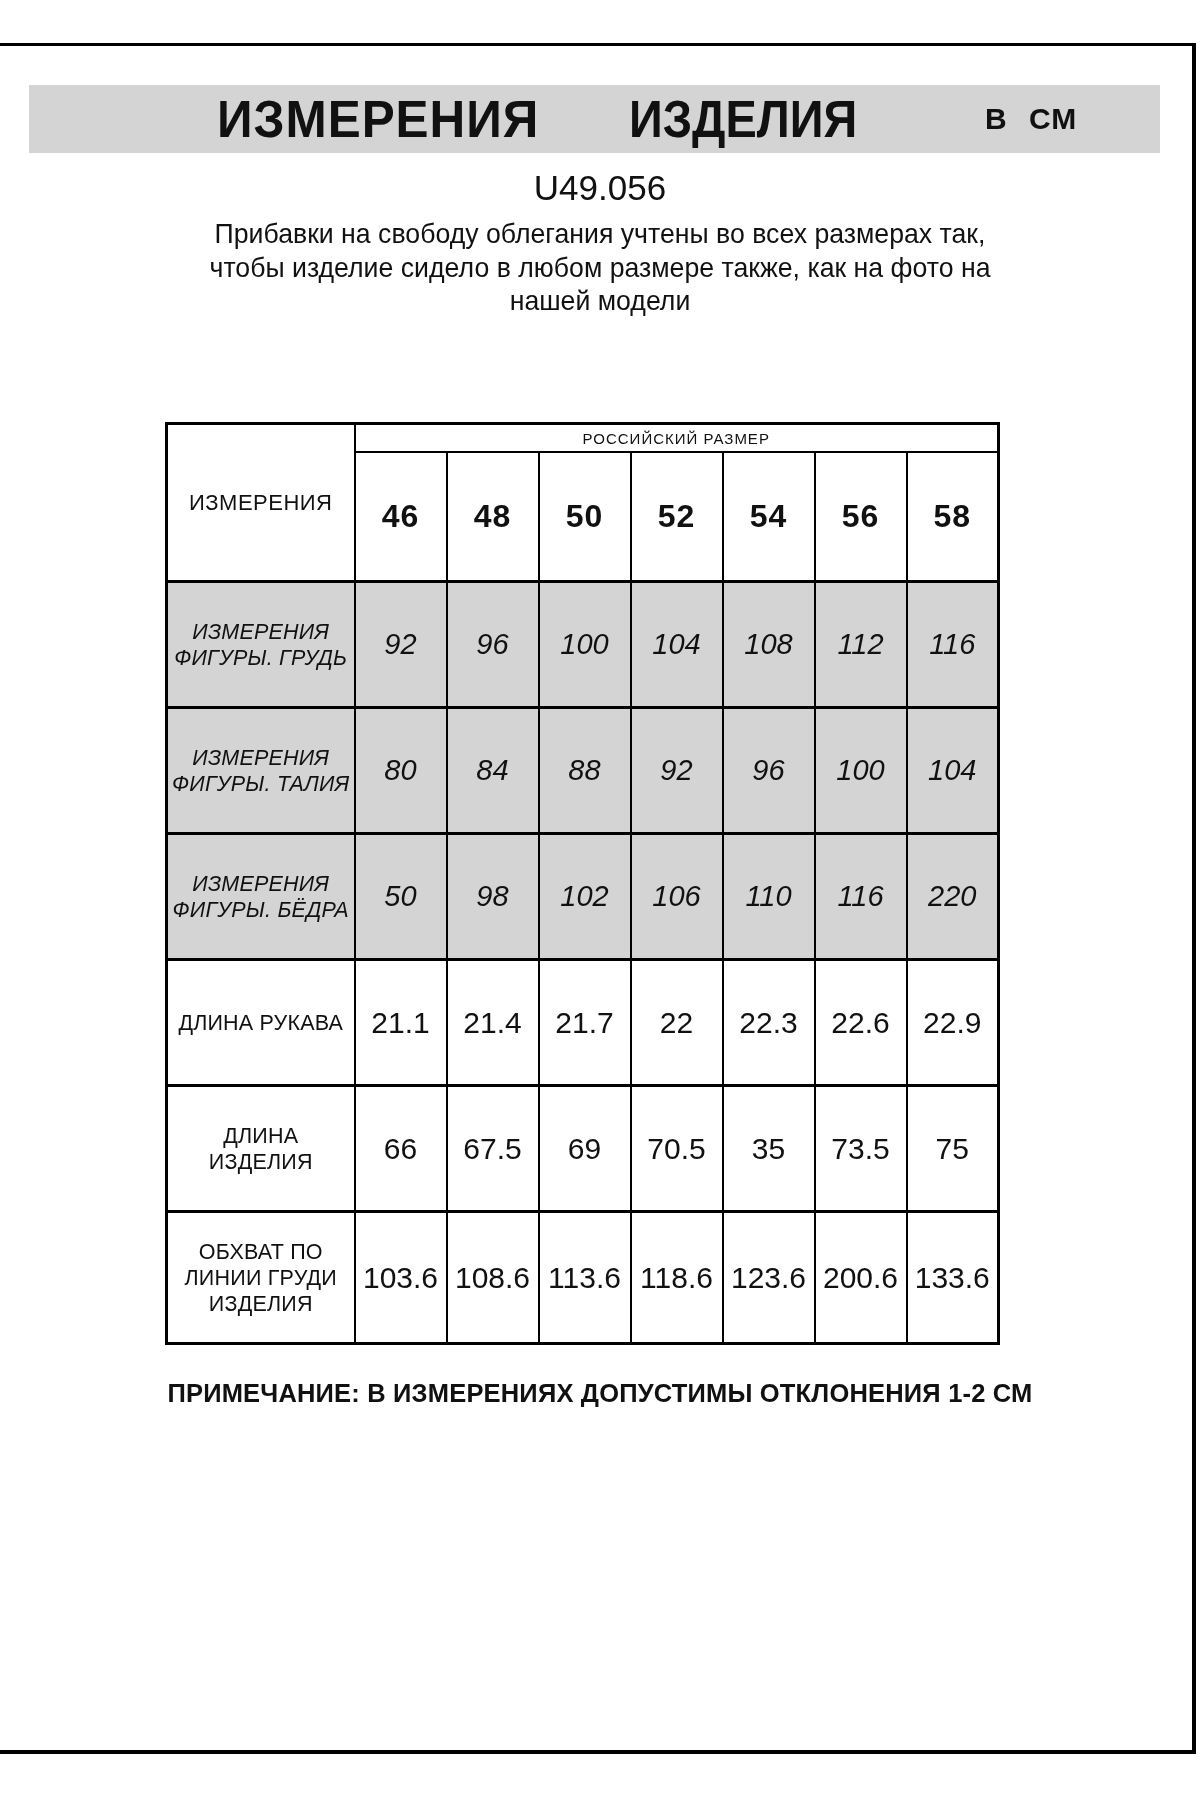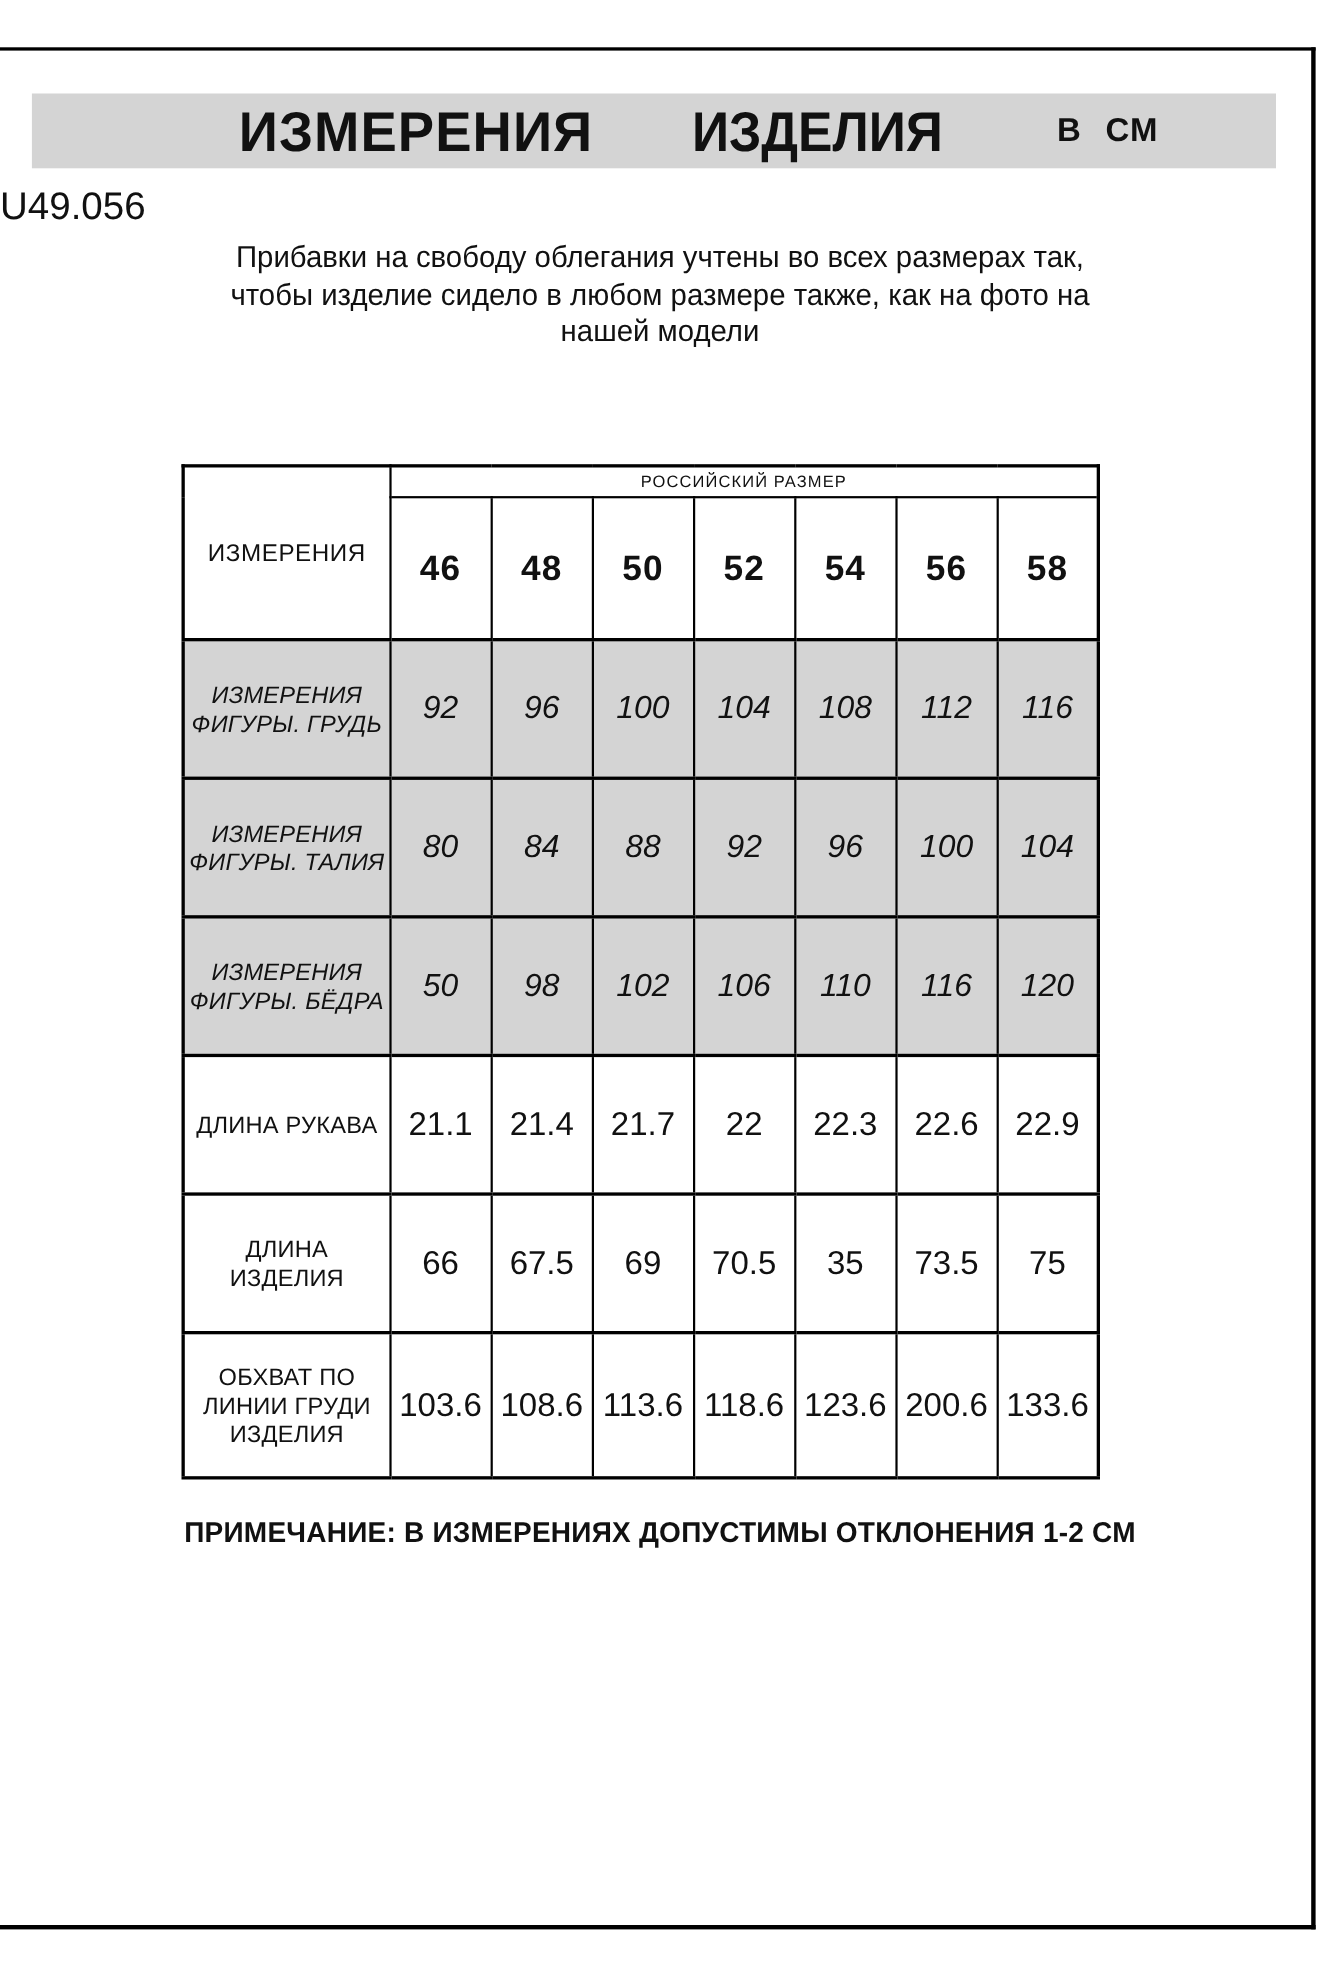--- a/index.html
+++ b/index.html
@@ -21,25 +21,25 @@
     pointer-events:none;
   }
   
   .banner{
     position:absolute;left:29px;top:85px;width:1131px;height:68px;
     background:var(--banner,#d4d4d4);
   }
   .banner .w{position:absolute;top:0;height:68px;display:flex;align-items:center;white-space:nowrap;}
   .banner-word-1{left:188px;font-size:51px;font-weight:600;letter-spacing:1px;transform:scaleX(0.97);transform-origin:left center;}
   .banner-word-2{left:600px;font-size:51px;font-weight:900;letter-spacing:0;transform:scaleX(0.92);transform-origin:left center;}
-  .banner-units{left:932px;font-size:30px;font-weight:700;word-spacing:12px;letter-spacing:1px;}
+  .banner-units{left:956px;font-size:30px;font-weight:700;word-spacing:12px;letter-spacing:1px;}
   
   .product-code{
     position:absolute;left:0;top:168px;width:1200px;
-    text-align:left;font-size:35px;font-weight:400;letter-spacing:0;
+    text-align:center;font-size:35px;font-weight:400;letter-spacing:0;
   }
   .intro{
     position:absolute;left:0;top:217px;width:1200px;
     text-align:center;font-size:27.5px;line-height:33.5px;font-weight:400;
     transform:scaleX(0.97);transform-origin:center top;
   }
   
   .size-table{
     position:absolute;left:165px;top:422px;
     border-collapse:collapse;table-layout:fixed;
@@ -136,21 +136,21 @@
       <td class="value-cell">104</td>
     </tr>
     <tr class="body-row row-bedra">
       <td class="row-label-cell">ИЗМЕРЕНИЯ ФИГУРЫ. БЁДРА</td>
       <td class="value-cell">50</td>
       <td class="value-cell">98</td>
       <td class="value-cell">102</td>
       <td class="value-cell">106</td>
       <td class="value-cell">110</td>
       <td class="value-cell">116</td>
-      <td class="value-cell">120</td>
+      <td class="value-cell">220</td>
     </tr>
     <tr class="body-row row-rukava">
       <td class="row-label-cell">ДЛИНА РУКАВА</td>
       <td class="value-cell">21.1</td>
       <td class="value-cell">21.4</td>
       <td class="value-cell">21.7</td>
       <td class="value-cell">22</td>
       <td class="value-cell">22.3</td>
       <td class="value-cell">22.6</td>
       <td class="value-cell">22.9</td>

